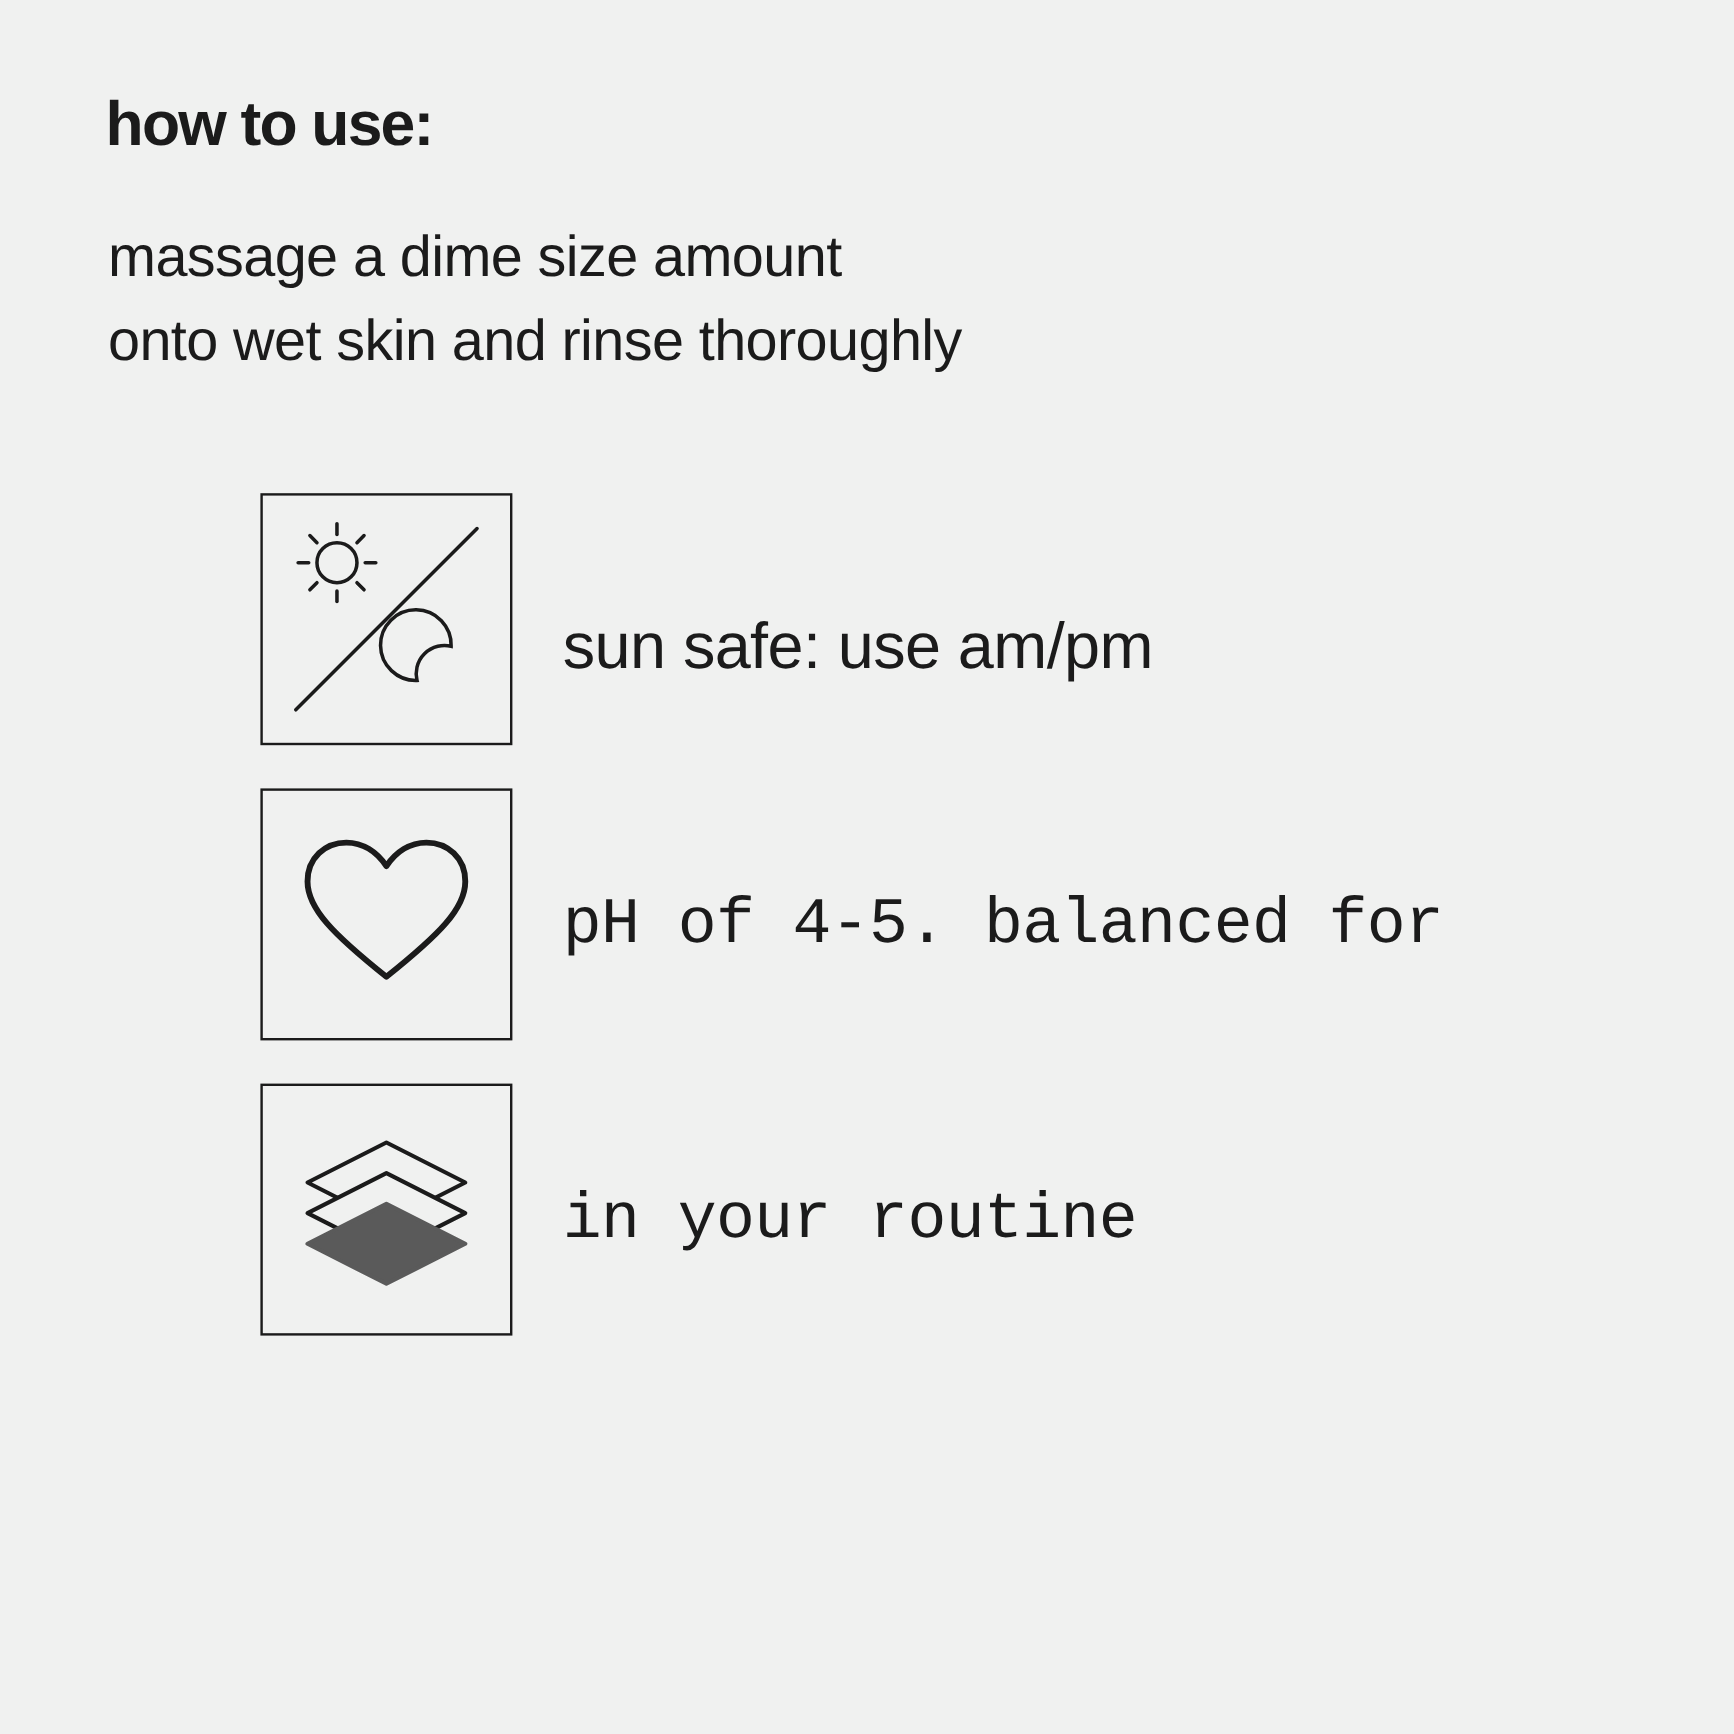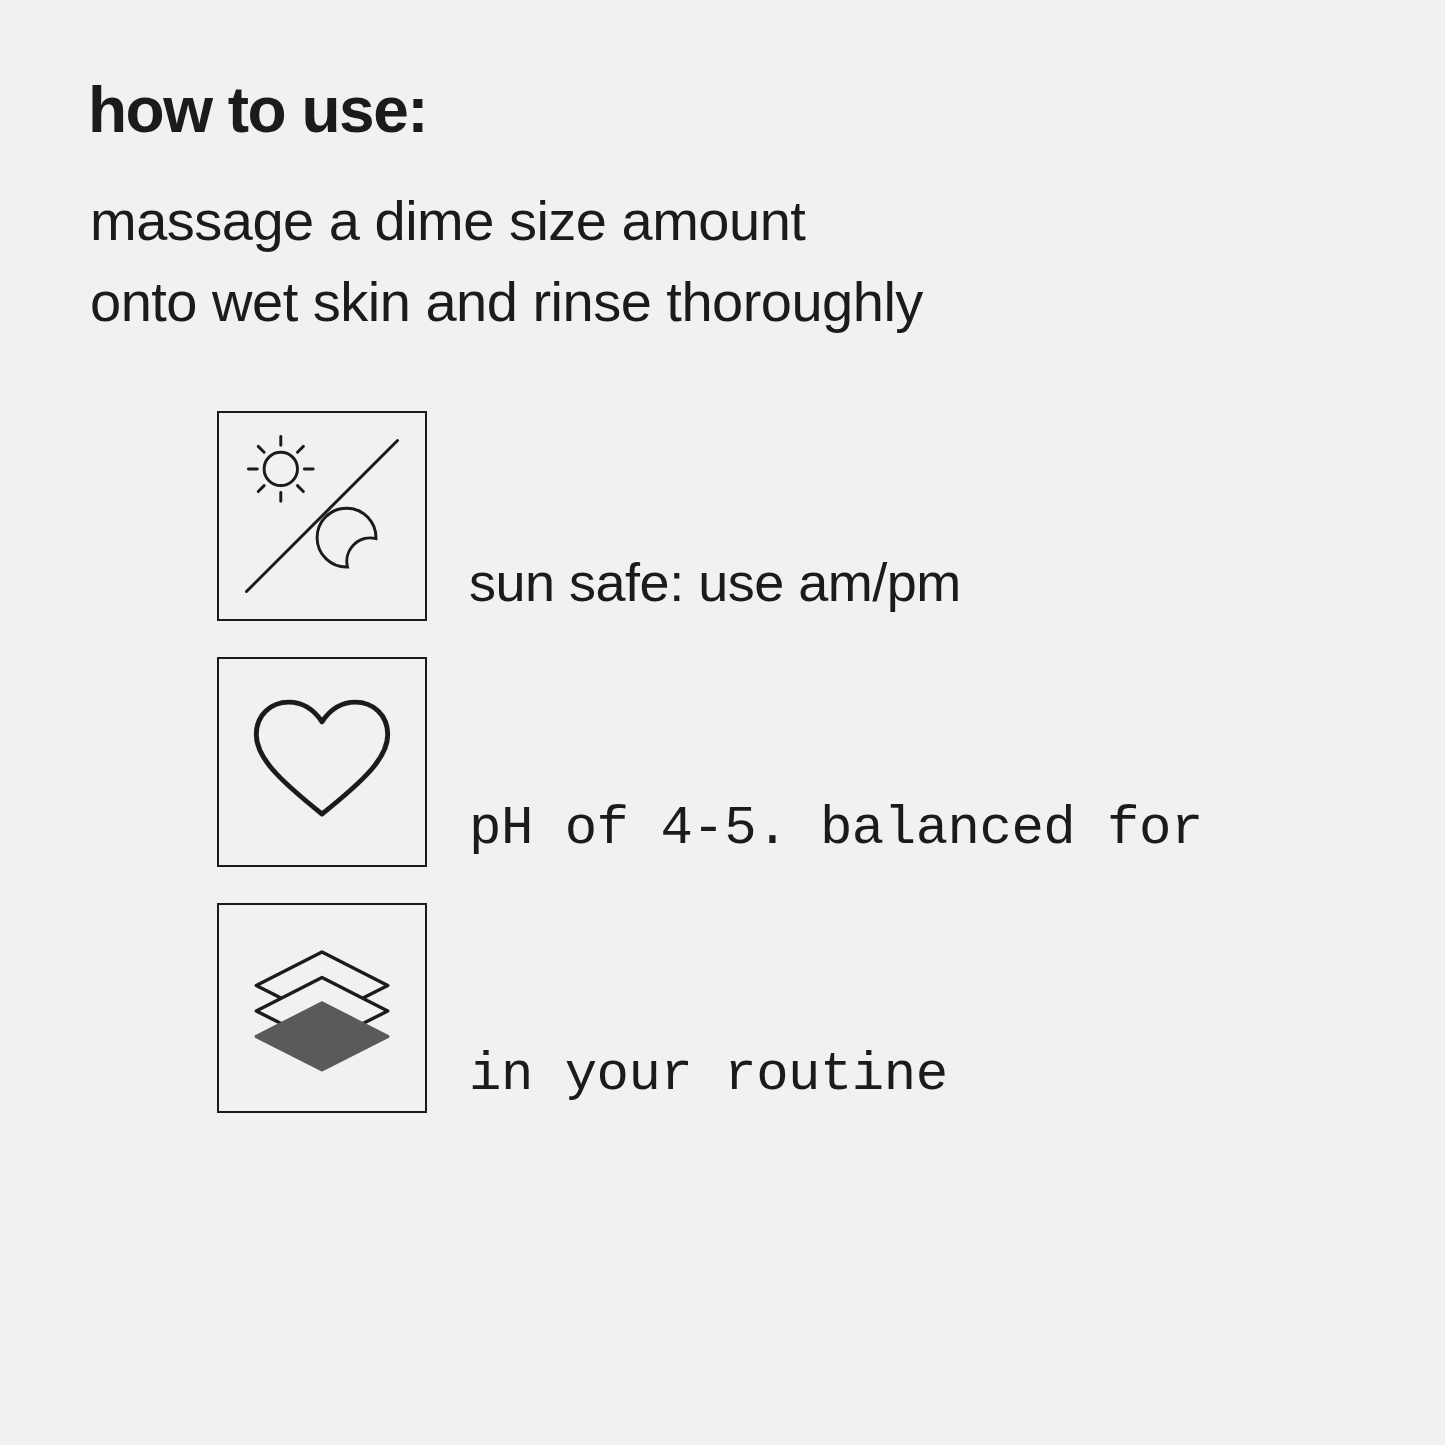--- a/index.html
+++ b/index.html
@@ -17,46 +17,46 @@
   .page {
     position: relative;
     width: 1445px;
     height: 1445px;
     box-sizing: border-box;
   }
   .heading {
     position: absolute;
     left: 88px;
     top: 78px;
-    font-size: 64px;
+    font-size: 52px;
     font-weight: bold;
     letter-spacing: -1.5px;
     line-height: 1;
   }
   .intro {
     position: absolute;
     left: 90px;
     top: 180px;
-    font-size: 56px;
+    font-size: 48px;
     line-height: 1.45;
     letter-spacing: -0.5px;
     font-weight: 400;
   }
   .intro div {
     white-space: nowrap;
   }
   .features {
     position: absolute;
     left: 217px;
     top: 411px;
     width: 1100px;
   }
   .feature-row {
     display: flex;
-    align-items: flex-end;
+    align-items: center;
     margin-bottom: 36px;
   }
   .icon-box {
     width: 210px;
     height: 210px;
     border: 2.5px solid #1b1b1b;
     background: transparent;
     box-sizing: border-box;
     flex: 0 0 auto;
   }

